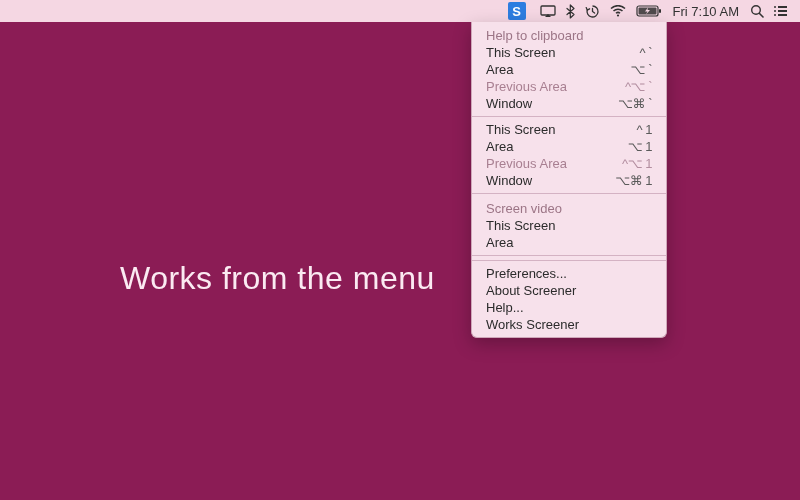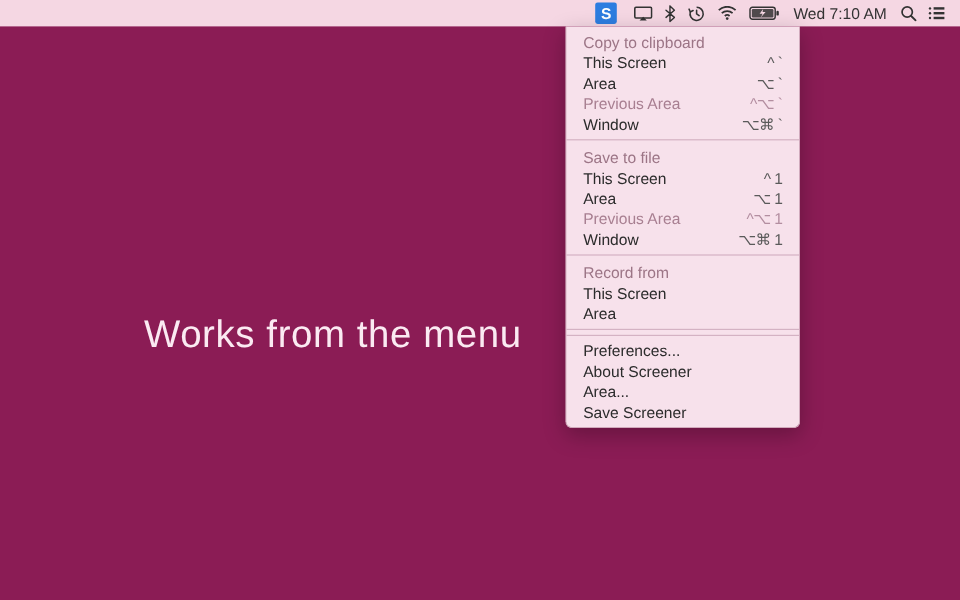--- a/index.html
+++ b/index.html
@@ -154,21 +154,21 @@
 
   <div class="status-icon">
     <svg width="26" height="12" viewBox="0 0 26 12">
       <rect x="1" y="1" width="21" height="10" rx="2" fill="none" stroke="#333" stroke-width="1.2"></rect>
       <rect x="23" y="4" width="2" height="4" rx="1" fill="#333"></rect>
       <rect x="2.5" y="2.5" width="18" height="7" rx="1" fill="#333" opacity="0.85"></rect>
       <path d="M12 2.5 L9 6.5 L11.5 6.5 L10 9.5 L14 5 L11.5 5 Z" fill="#f5d7e3"></path>
     </svg>
   </div>
 
-  <div class="clock">Wed 7:10 AM</div>
+  <div class="clock">Fri 7:10 AM</div>
 
   <div class="status-icon">
     <svg width="14" height="14" viewBox="0 0 14 14">
       <circle cx="6" cy="6" r="4.3" fill="none" stroke="#333" stroke-width="1.4"></circle>
       <line x1="9.3" y1="9.3" x2="13" y2="13" stroke="#333" stroke-width="1.6" stroke-linecap="round"></line>
     </svg>
   </div>
 
   <div class="status-icon">
     <div class="bullet-list">
@@ -184,70 +184,69 @@
           <span class="dot"></span>
           <span class="line"></span>
         </div>
     </div>
   </div>
 </div>
 
 <div class="hero-text">Works from the menu</div>
 
 <div class="dropdown" id="dropdown">
-    <div class="menu-section-header">Copy to clipboard</div>
+    <div class="menu-section-header">Help to clipboard</div>
     <div class="menu-item">
       <span class="label">This Screen</span>
       <span class="shortcut">^ `</span>
     </div>
     <div class="menu-item">
       <span class="label">Area</span>
       <span class="shortcut">⌥ `</span>
     </div>
     <div class="menu-item disabled">
       <span class="label">Previous Area</span>
       <span class="shortcut">^⌥ `</span>
     </div>
     <div class="menu-item">
       <span class="label">Window</span>
       <span class="shortcut">⌥⌘ `</span>
     </div>
     <div class="menu-sep"></div>
-    <div class="menu-section-header">Save to file</div>
     <div class="menu-item">
       <span class="label">This Screen</span>
       <span class="shortcut">^ 1</span>
     </div>
     <div class="menu-item">
       <span class="label">Area</span>
       <span class="shortcut">⌥ 1</span>
     </div>
     <div class="menu-item disabled">
       <span class="label">Previous Area</span>
       <span class="shortcut">^⌥ 1</span>
     </div>
     <div class="menu-item">
       <span class="label">Window</span>
       <span class="shortcut">⌥⌘ 1</span>
     </div>
     <div class="menu-sep"></div>
-    <div class="menu-section-header">Record from</div>
+    <div class="menu-section-header">Screen video</div>
     <div class="menu-item">
       <span class="label">This Screen</span>
     </div>
     <div class="menu-item">
       <span class="label">Area</span>
     </div>
     <div class="menu-sep"></div>
     <div class="menu-sep"></div>
     <div class="menu-item">
       <span class="label">Preferences...</span>
     </div>
     <div class="menu-item">
       <span class="label">About Screener</span>
     </div>
     <div class="menu-item">
-      <span class="label">Area...</span>
-    </div>
-    <div class="menu-item">
-      <span class="label">Save Screener</span>
+      <span class="label">Help...</span>
+    </div>
+    <div class="menu-item">
+      <span class="label">Works Screener</span>
     </div>
   </div>
 
 </body></html>

